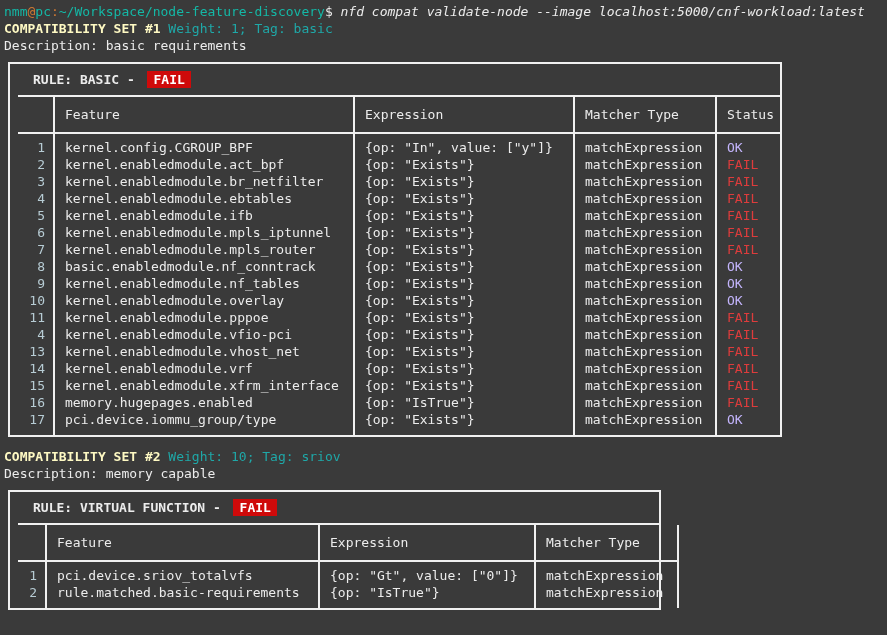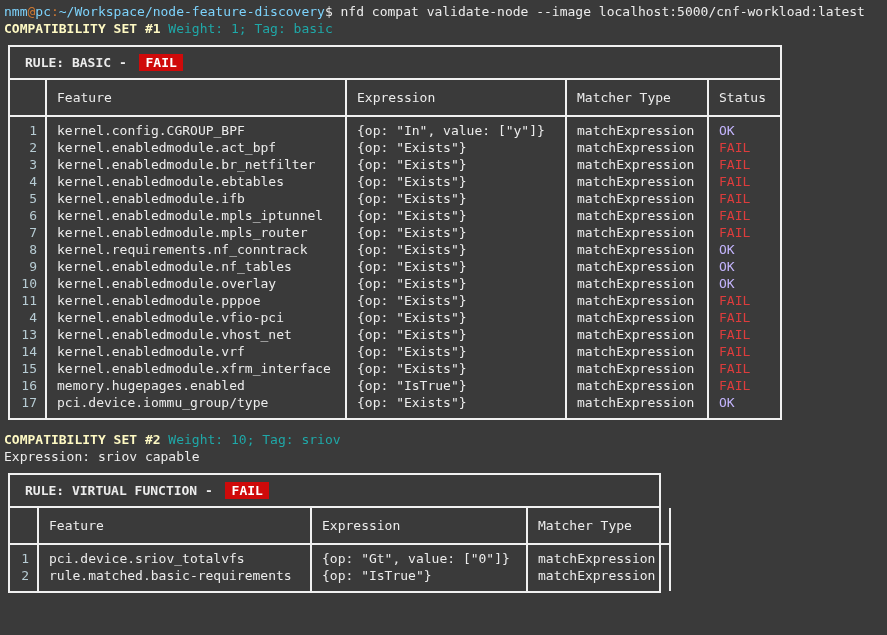--- a/index.html
+++ b/index.html
@@ -12,33 +12,34 @@
     height: 635px;
     box-sizing: border-box;
     padding: 3px 4px 0 4px;
     color: #ececec;
     font-family: "DejaVu Sans Mono", monospace;
     font-size: 13px;
     line-height: 17px;
     overflow: hidden;
   }
   .term-line { white-space: pre; }
-  .c-green  { color: #7dd3fc; }
+  .c-green  { color: #14b8a6; }
   .c-orange { color: #cc7832; }
   .c-white  { color: #ececec; }
   .set-title { color: #fef9c3; font-weight: bold; }
   .set-meta  { color: #1fa8a8; margin-left: 1ch; }
-  .cmd { margin-left: 1ch; }
+  .cmd { margin-left: 1ch; font-style: italic; }
 
   .rules-box {
     border: 2px solid #f0f0f0;
     margin-top: 8px;
     margin-left: 4px;
     box-sizing: border-box;
     background: #3a3a3a;
+    padding-left: 8px;
   }
   .box1 { width: 774px; }
   .box2 { width: 653px; }
   .set2 { margin-top: 11px; }
 
   .rule-head {
     font-weight: bold;
     padding: 7px 10px 7px 15px;
     border-bottom: 2px solid #f0f0f0;
     white-space: pre;
@@ -74,20 +75,21 @@
   td[data-status="OK"]   { color: #c4b5fd; }
   td[data-status="FAIL"] { color: #dd3c3c; }
 </style>
 </head>
 <body>
 
 <div class="term-line"><span class="c-green">nmm</span><span class="c-orange">@</span><span class="c-green">pc</span><span class="c-orange">:</span><span class="c-green">~/Workspace/node-feature-discovery</span><span class="c-white">$</span><span class="c-white cmd">nfd compat validate-node --image localhost:5000/cnf-workload:latest</span></div>
 
 <section>
   <div class="term-line"><span class="set-title">COMPATIBILITY SET #1</span><span class="set-meta">Weight: 1; Tag: basic</span></div>
+  <div class="term-line">Description: basic requirements</div>
 
   <div class="rules-box box1">
     <div class="rule-head"><span>RULE: BASIC -</span><span class="badge">FAIL</span></div>
     <table>
       <colgroup>
         <col style="width:36px">
           <col style="width:300px">
           <col style="width:220px">
           <col style="width:142px">
           <col>
@@ -147,21 +149,21 @@
         </tr>
           <tr>
           <td class="col-num">7</td>
           <td>kernel.enabledmodule.mpls_router</td>
           <td>{op: "Exists"}</td>
           <td>matchExpression</td>
           <td data-status="FAIL">FAIL</td>
         </tr>
           <tr>
           <td class="col-num">8</td>
-          <td>kernel.requirements.nf_conntrack</td>
+          <td>basic.enabledmodule.nf_conntrack</td>
           <td>{op: "Exists"}</td>
           <td>matchExpression</td>
           <td data-status="OK">OK</td>
         </tr>
           <tr>
           <td class="col-num">9</td>
           <td>kernel.enabledmodule.nf_tables</td>
           <td>{op: "Exists"}</td>
           <td>matchExpression</td>
           <td data-status="OK">OK</td>
@@ -222,21 +224,21 @@
           <td>matchExpression</td>
           <td data-status="OK">OK</td>
         </tr>
         </tbody>
     </table>
   </div>
 </section>
 
 <section class="set2">
   <div class="term-line"><span class="set-title">COMPATIBILITY SET #2</span><span class="set-meta">Weight: 10; Tag: sriov</span></div>
-  <div class="term-line">Expression: sriov capable</div>
+  <div class="term-line">Description: memory capable</div>
 
   <div class="rules-box box2">
     <div class="rule-head"><span>RULE: VIRTUAL FUNCTION -</span><span class="badge">FAIL</span></div>
     <table>
       <colgroup>
         <col style="width:28px">
           <col style="width:273px">
           <col style="width:216px">
           <col style="width:143px">
           <col>

